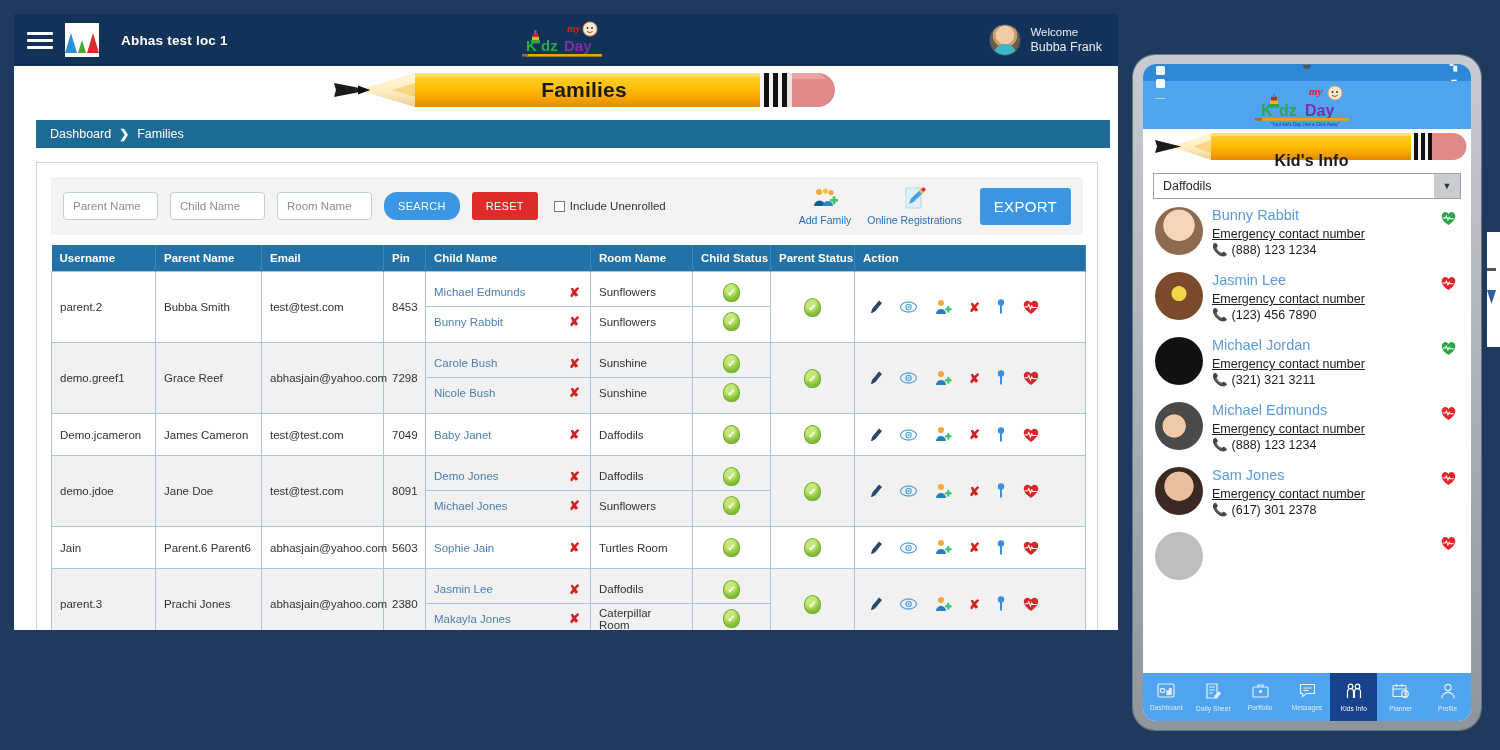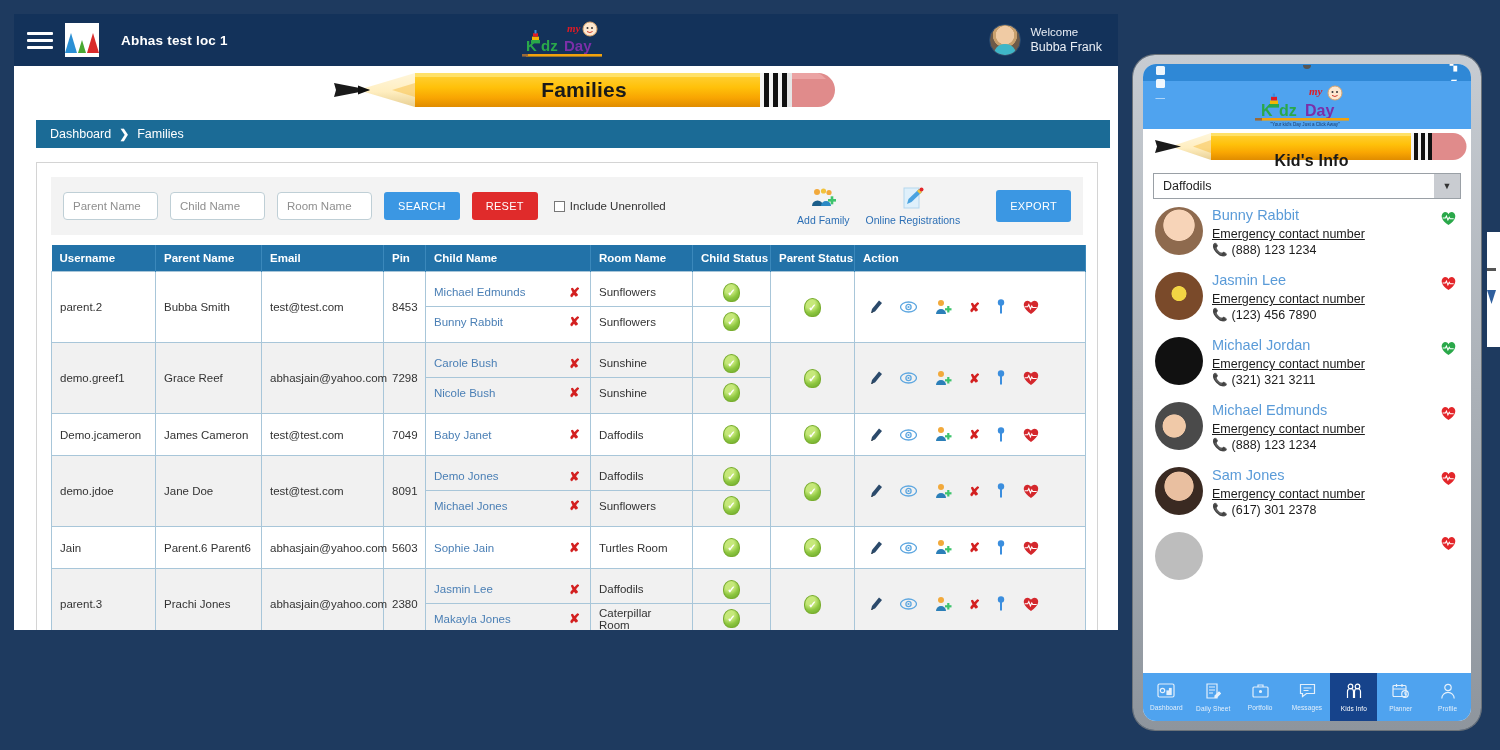--- a/index.html
+++ b/index.html
@@ -104,33 +104,33 @@
     width:95px; height:28px; border:1px solid #bfcfd6; border-radius:4px;
     background:#fff; font-size:11.5px; color:#8a8a8a; padding:0 9px;
     font-family:"Liberation Sans", sans-serif;
   }
   .fin::placeholder { color:#8f8f8f; }
   .btn-search, .btn-reset {
     height:28px; border:none; border-radius:3px; color:#fff;
     font-size:11px; padding:0 14px; letter-spacing:.3px; cursor:pointer;
     font-family:"Liberation Sans", sans-serif;
   }
-  .btn-search { background:#3b97e3; }
+  .btn-search { background:#3b97e3;border-radius:13px; }
   .btn-reset  { background:#e02b2b; }
   .chk-wrap { display:flex; align-items:center; gap:5px; font-size:11.5px; color:#333; margin-left:4px; }
   .chk { width:11px; height:11px; border:1px solid #777; background:#fff; }
 
   .ftools { position:absolute; right:12px; display:flex; align-items:center; gap:16px; }
   .tool { text-align:center; cursor:pointer; }
   .tool-ic { height:26px; display:flex; align-items:center; justify-content:center; }
   .tool-lb { font-size:10.5px; color:#2c6fb5; margin-top:2px; display:block; }
   .btn-export {
     background:#3b97e3; color:#fff; border:none; border-radius:3px;
-    font-size:11px; padding:10px 14px; letter-spacing:.3px; cursor:pointer;
-    font-family:"Liberation Sans", sans-serif; margin-left:20px;
+    font-size:15px; padding:10px 14px; letter-spacing:.3px; cursor:pointer;
+    font-family:"Liberation Sans", sans-serif; margin-left:2px;
   }
 
   
   .tbl-wrap { margin:10px 14px 0 14px; }
   table { border-collapse:collapse; width:1034px; table-layout:fixed; }
   thead th {
     background:#2272a8; color:#fff; font-size:11.5px; font-weight:bold;
     text-align:left; padding:7px 8px; border-right:1px solid #3b88bb;
     white-space:nowrap;
   }

